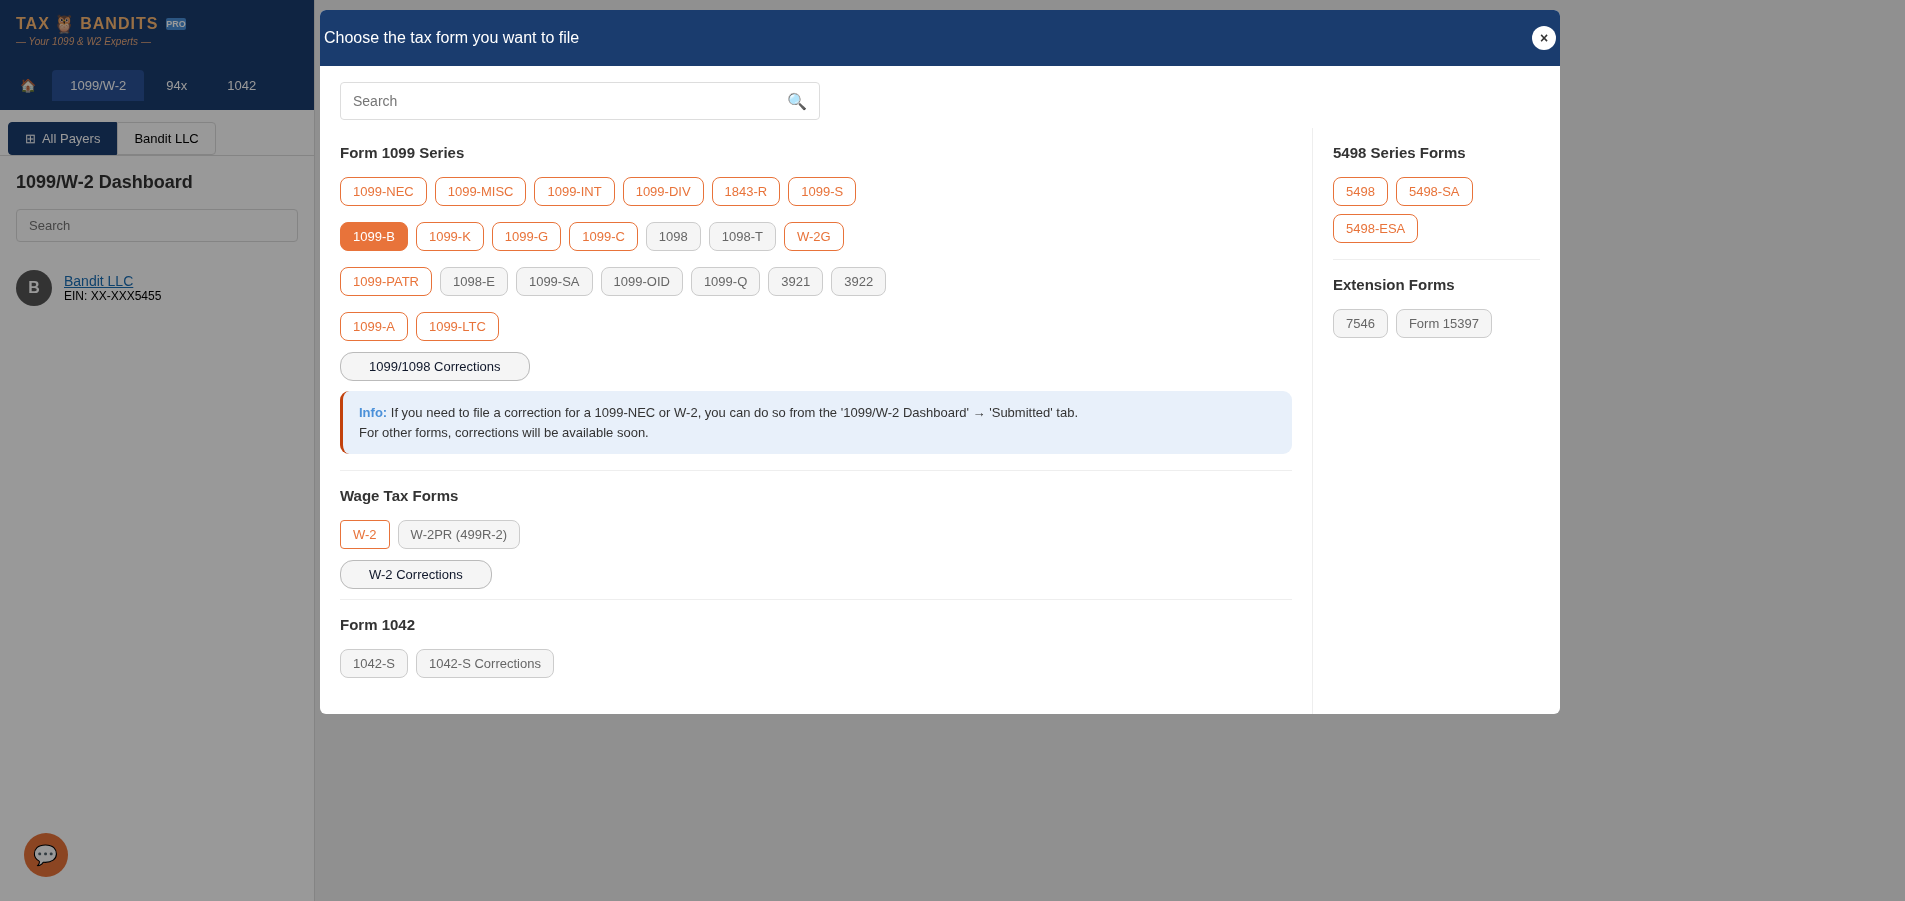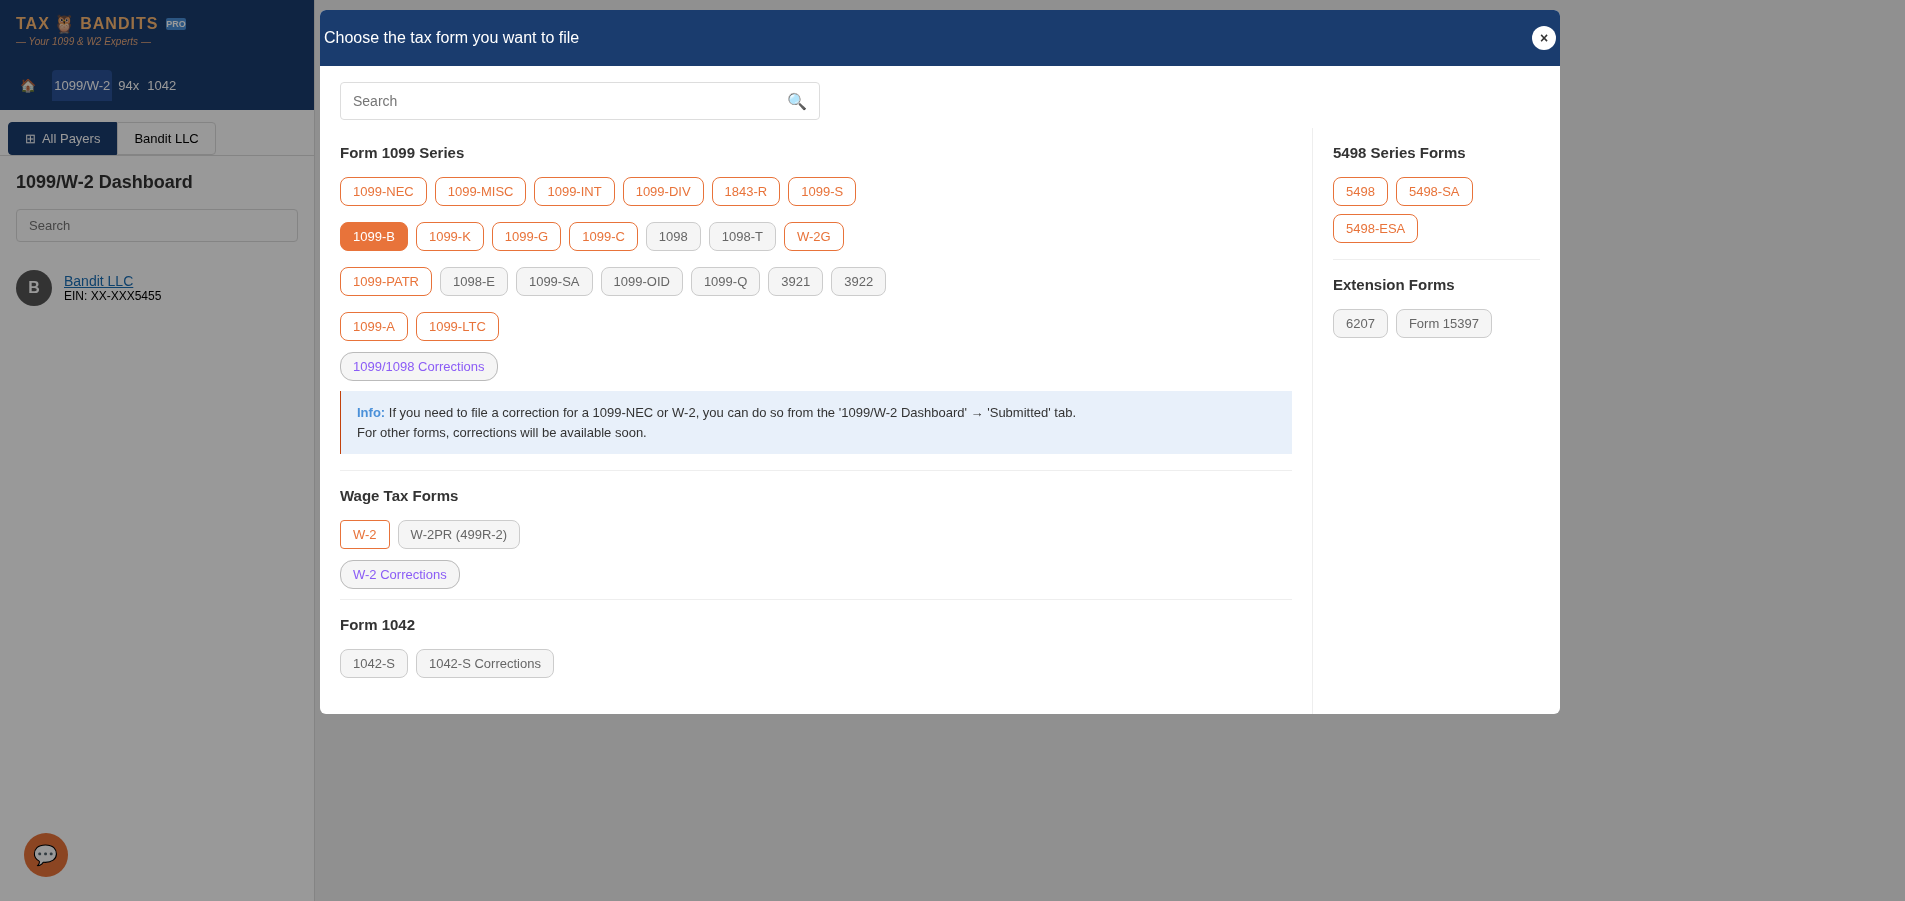--- a/index.html
+++ b/index.html
@@ -68,21 +68,21 @@
       display: flex;
       align-items: center;
       padding: 0 8px;
       height: 50px;
       gap: 4px;
     }
 
     .nav-tab {
       color: #fff;
       font-size: 13px;
-      padding: 8px 2px;
+      padding: 8px 18px;
       cursor: pointer;
       border-radius: 4px 4px 0 0;
       white-space: nowrap;
     }
 
     .nav-tab.active {
       background: #2a5298;
       color: #fff;
     }
 
@@ -301,36 +301,37 @@
 
     .form-tag.disabled {
       border: 1px solid #ccc;
       color: #666;
       background: #f5f5f5;
       cursor: default;
     }
 
     .corrections-tag {
       border: 1px solid #bbb;
-      color: #8b5cf6;
+      color: #0f172a;
       background: #f5f5f5;
-      padding: 6px 12px;
+      padding: 6px 28px;
       border-radius: 13px;
       font-size: 13px;
       cursor: pointer;
     }
 
     .info-box {
       background: #e8f0fa;
-      border-left: 1px solid #c2410c;
+      border-left: 3px solid #c2410c;
       padding: 12px 16px;
       margin: 12px 0;
       font-size: 13px;
       color: #333;
       line-height: 1.5;
+      border-radius: 9px;
     }
 
     .info-box .info-label {
       color: #4a90d9;
       font-weight: bold;
     }
 
     .divider {
       border: none;
       border-top: 1px solid #eee;
@@ -489,20 +490,20 @@
         <div class="form-tags">
           <span class="form-tag">5498</span>
           <span class="form-tag">5498-SA</span>
           <span class="form-tag">5498-ESA</span>
         </div>
 
         <hr class="divider">
 
         <div class="section-title">Extension Forms</div>
         <div class="form-tags">
-          <span class="form-tag disabled">6207</span>
+          <span class="form-tag disabled">7546</span>
           <span class="form-tag disabled">Form 15397</span>
         </div>
 
       </div>
     </div>
   </div>
 </div>
 
 </body></html>

